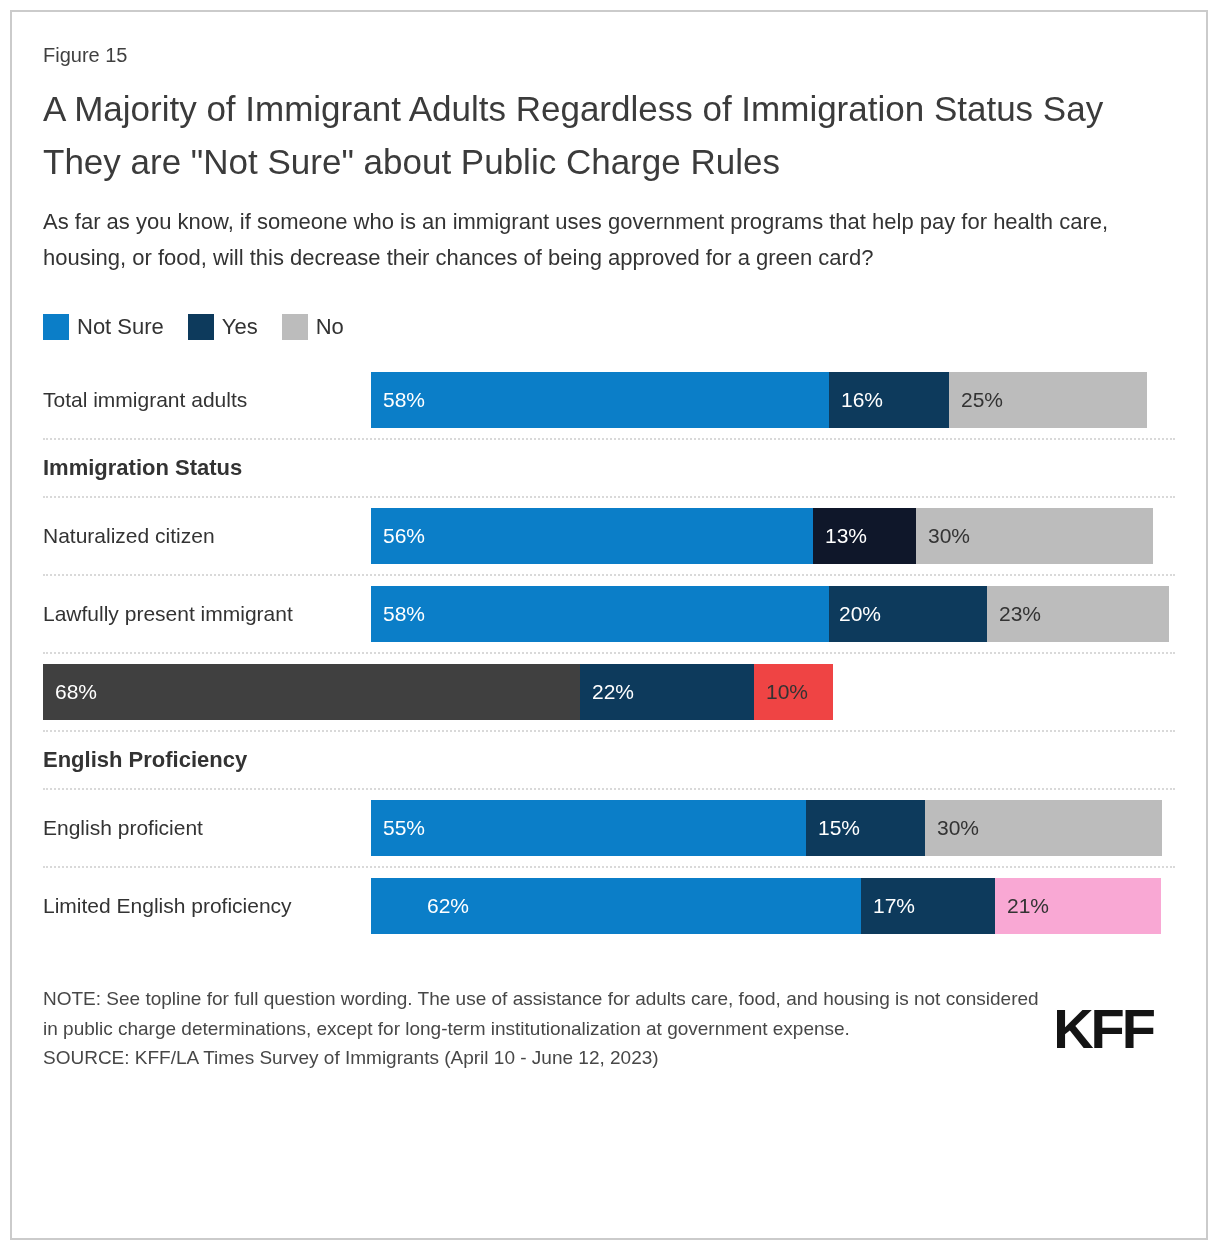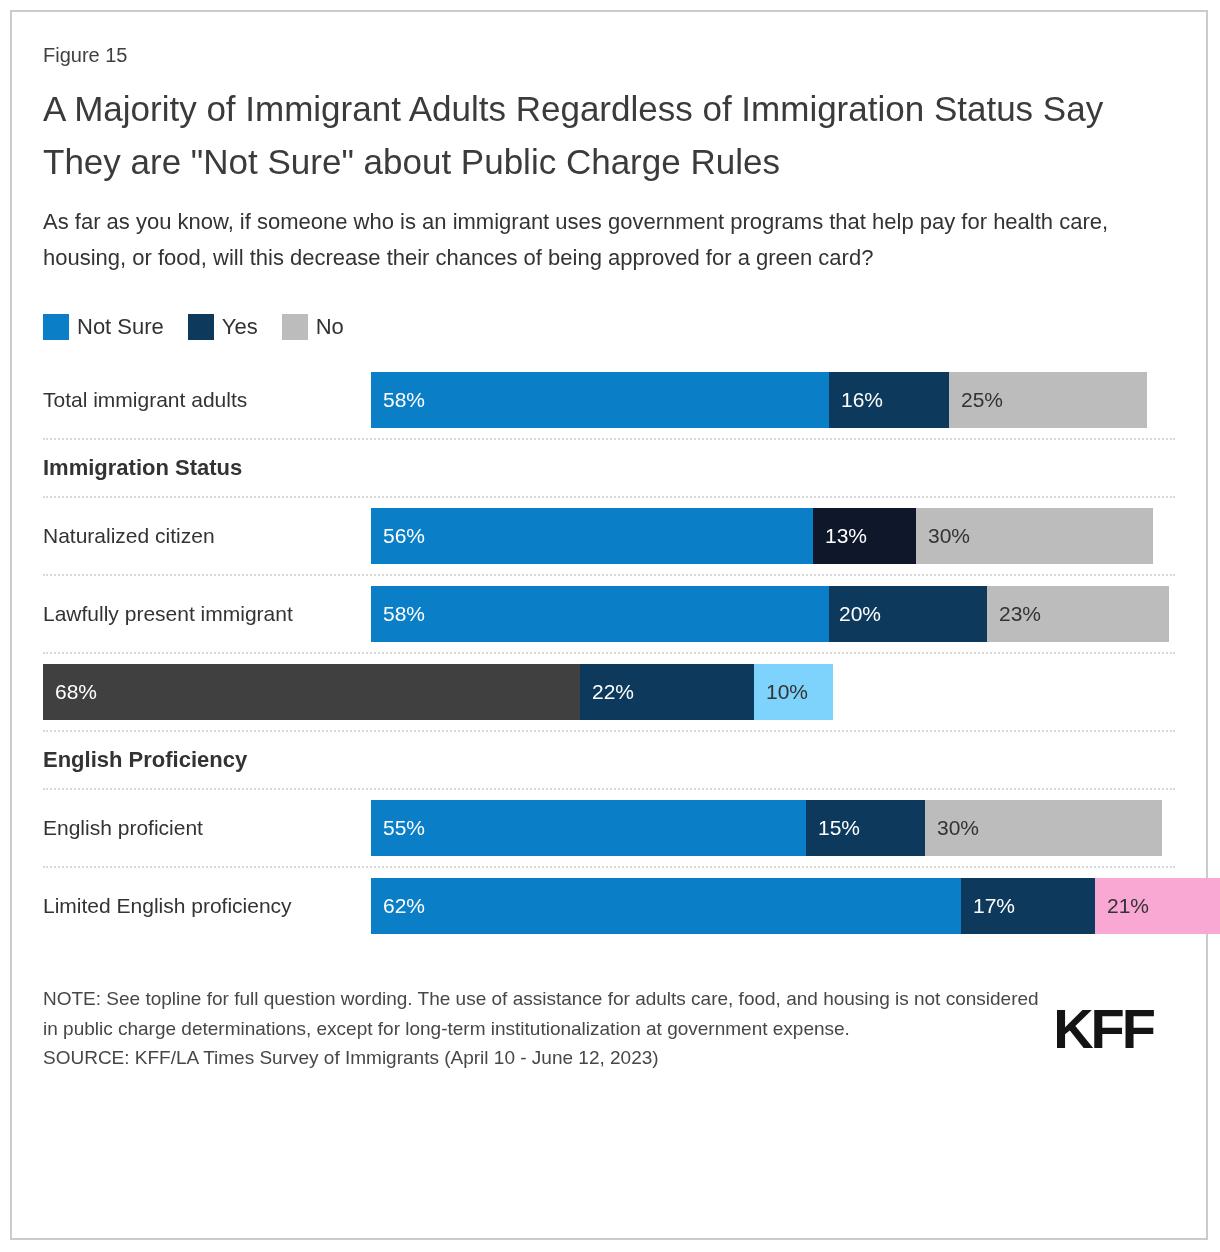--- a/index.html
+++ b/index.html
@@ -126,21 +126,21 @@
         </div>
       </div>
       <div class="bar-row">
         <div class="bar-track">
           <div class="bar-seg" style="width: 537px; background: #404040;">
             <span class="val" style="color: rgb(255, 255, 255);">68%</span>
           </div>
           <div class="bar-seg" style="width: 174px; background: rgb(13, 58, 92);">
             <span class="val" style="color: rgb(255, 255, 255);">22%</span>
           </div>
-          <div class="bar-seg" style="width: 79px; background: #7dd3fc; text-align: right;">
+          <div class="bar-seg" style="width: 79px; background: #ef4444; text-align: right;">
             <span class="val" style="color: rgb(51, 51, 51);">10%</span>
           </div>
         </div>
       </div>
       <div class="section-header">English Proficiency</div>
       <div class="bar-row">
         <div class="row-label">English proficient</div>
         <div class="bar-track">
           <div class="bar-seg" style="width: 435px; background: rgb(11, 126, 200);">
             <span class="val" style="color: rgb(255, 255, 255);">55%</span>
@@ -149,21 +149,21 @@
             <span class="val" style="color: rgb(255, 255, 255);">15%</span>
           </div>
           <div class="bar-seg" style="width: 237px; background: rgb(188, 188, 188);">
             <span class="val" style="color: rgb(51, 51, 51);">30%</span>
           </div>
         </div>
       </div>
       <div class="bar-row">
         <div class="row-label">Limited English proficiency</div>
         <div class="bar-track">
-          <div class="bar-seg" style="width: 590px; background: rgb(11, 126, 200);">
+          <div class="bar-seg" style="width: 490px; background: rgb(11, 126, 200); padding-left: 44px;">
             <span class="val" style="color: rgb(255, 255, 255);">62%</span>
           </div>
           <div class="bar-seg" style="width: 134px; background: rgb(13, 58, 92);">
             <span class="val" style="color: rgb(255, 255, 255);">17%</span>
           </div>
           <div class="bar-seg" style="width: 166px; background: #f9a8d4;">
             <span class="val" style="color: rgb(51, 51, 51);">21%</span>
           </div>
         </div>
       </div>

